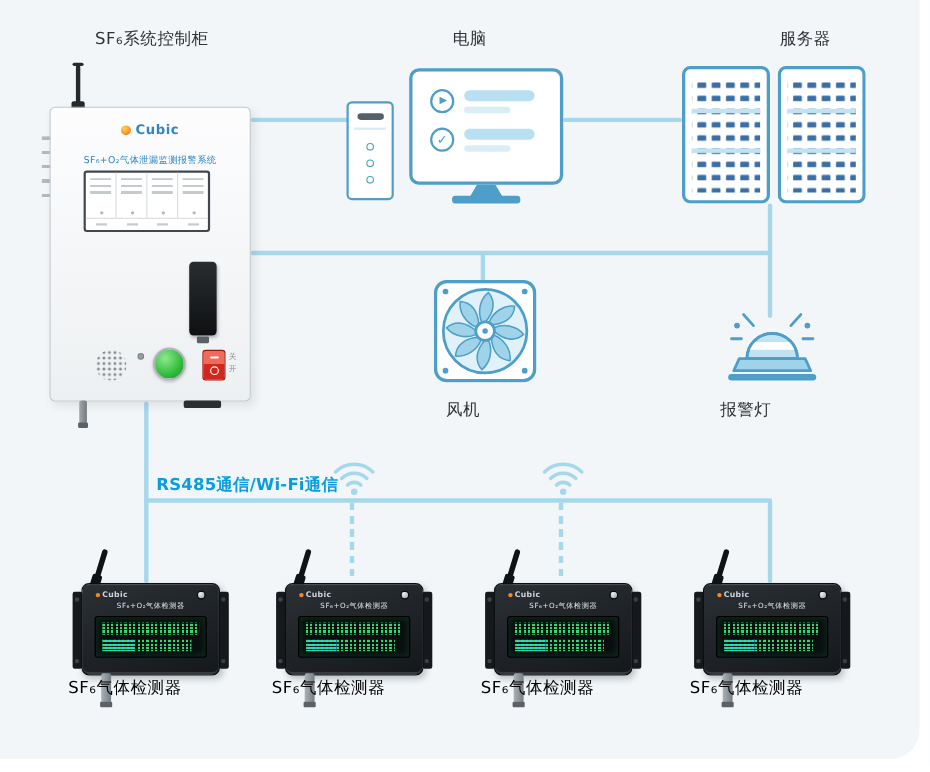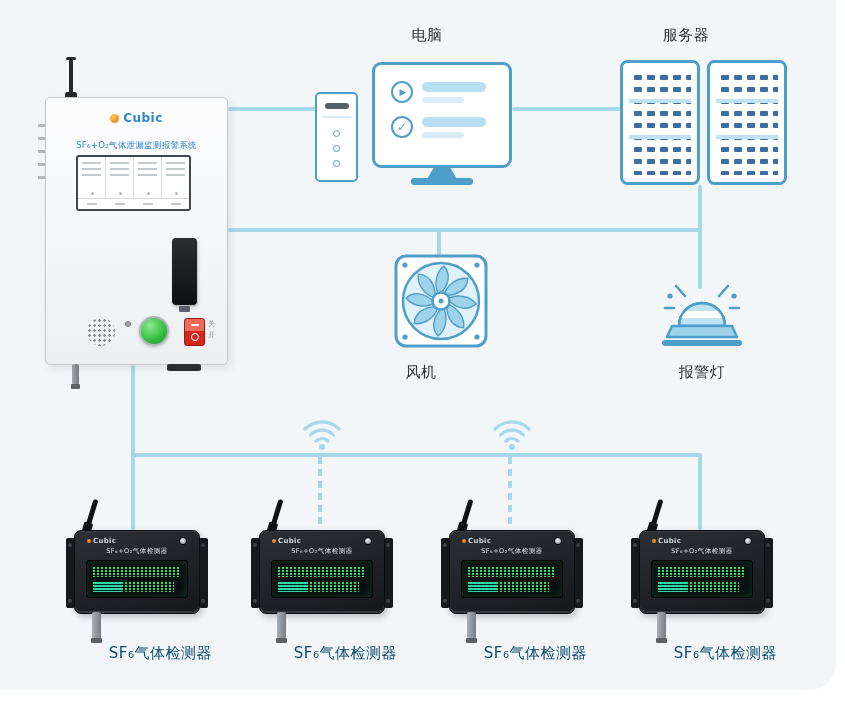--- a/index.html
+++ b/index.html
@@ -76,43 +76,45 @@
   .det-brand{font-size:7px;font-weight:bold;color:#ced4d9;letter-spacing:.3px}
   .det-brand i{display:inline-block;width:4px;height:4px;border-radius:50%;background:#f28a1f;margin-right:2px;vertical-align:0}
   .det-led{width:8px;height:8px;border-radius:50%;background:radial-gradient(circle at 35% 30%,#eef1f3,#8c969c);border:1px solid #05070a}
   .det-title{text-align:center;font-size:6.5px;color:#dfe6ea;letter-spacing:.5px;margin-top:2px}
   .det-screen{position:relative;margin:4px auto 0;width:102px;height:38px;background:#0a0e10;border:1px solid #000;border-radius:3px;padding:5px 6px;display:flex;flex-direction:column;justify-content:space-between;box-shadow:inset 0 0 8px rgba(46,219,114,.18)}
   .dm{height:11px;background-image:repeating-linear-gradient(to bottom,rgba(10,14,16,.9) 0 1px,transparent 1px 3px),repeating-linear-gradient(to right,#2edb72 0 2px,transparent 2px 4px)}
   .dm2{width:92%}
   .dmc{position:absolute;left:8px;bottom:5px;width:26px;height:11px;background-image:repeating-linear-gradient(to bottom,rgba(10,14,16,.9) 0 1px,transparent 1px 3px),repeating-linear-gradient(to right,#2ad6dd 0 2px,transparent 2px 4px)}
   .det-probe{position:absolute;left:30px;top:114px;width:9px;height:27px;background:linear-gradient(to right,#aab1b6,#767d83);border-radius:2px}
   .det-probe::after{content:"";position:absolute;left:-1px;bottom:-4px;width:11px;height:5px;background:#5c6166;border-radius:1px}
-  .det-label{position:absolute;top:644px;width:150px;text-align:right;font-size:15px;color:#0c4a6e;letter-spacing:.5px}
+  .det-label{position:absolute;top:616px;width:150px;text-align:left;font-size:15px;color:#000000;letter-spacing:.5px}
 </style>
 </head>
 <body>
 
 <div id="canvas">
 
   <div class="ln" style="left:228px;top:107px;width:88px;height:4px"></div>
   <div class="ln" style="left:512px;top:107px;width:108px;height:4px"></div>
   <div class="ln" style="left:698px;top:185px;width:4px;height:104px"></div>
   <div class="ln" style="left:228px;top:228px;width:474px;height:4px"></div>
   <div class="ln" style="left:437px;top:230px;width:4px;height:26px"></div>
   <div class="ln" style="left:131px;top:365px;width:4px;height:92px"></div>
   <div class="ln" style="left:131px;top:453px;width:571px;height:4px"></div>
   <div class="ln" style="left:131px;top:455px;width:4px;height:75px"></div>
   <div class="ln" style="left:698px;top:455px;width:4px;height:75px"></div>
   <div class="lnd" style="left:318px;top:457px;height:70px"></div>
   <div class="lnd" style="left:508px;top:457px;height:70px"></div>
 
+  <div class="nlabel" style="left:43px;top:26px;width:190px">SF₆系统控制柜</div>
   <div class="nlabel" style="left:372px;top:26px;width:110px">电脑</div>
-  <div class="nlabel" style="left:626px;top:26px;width:120px">服务器</div>
+  <div class="nlabel" style="left:672px;top:26px;width:120px">服务器</div>
   <div class="nlabel" style="left:374px;top:363px;width:94px">风机</div>
-  <div class="nlabel" style="left:652px;top:363px;width:100px">报警灯</div>
+  <div class="nlabel" style="left:628px;top:363px;width:100px">报警灯</div>
+  <div class="comm-label">RS485通信/Wi-Fi通信</div>
 
   <div class="cab-antenna"></div>
   <div class="cab-antenna-base"></div>
   <div class="cab-vents"></div>
   <div class="cab-body">
     <div class="cab-brand"><i></i><span>Cubic</span></div>
     <div class="cab-screen-title">SF₆+O₂气体泄漏监测报警系统</div>
     <div class="cab-panel">
       <div class="cab-cells">
         <div class="cab-cell"></div>

